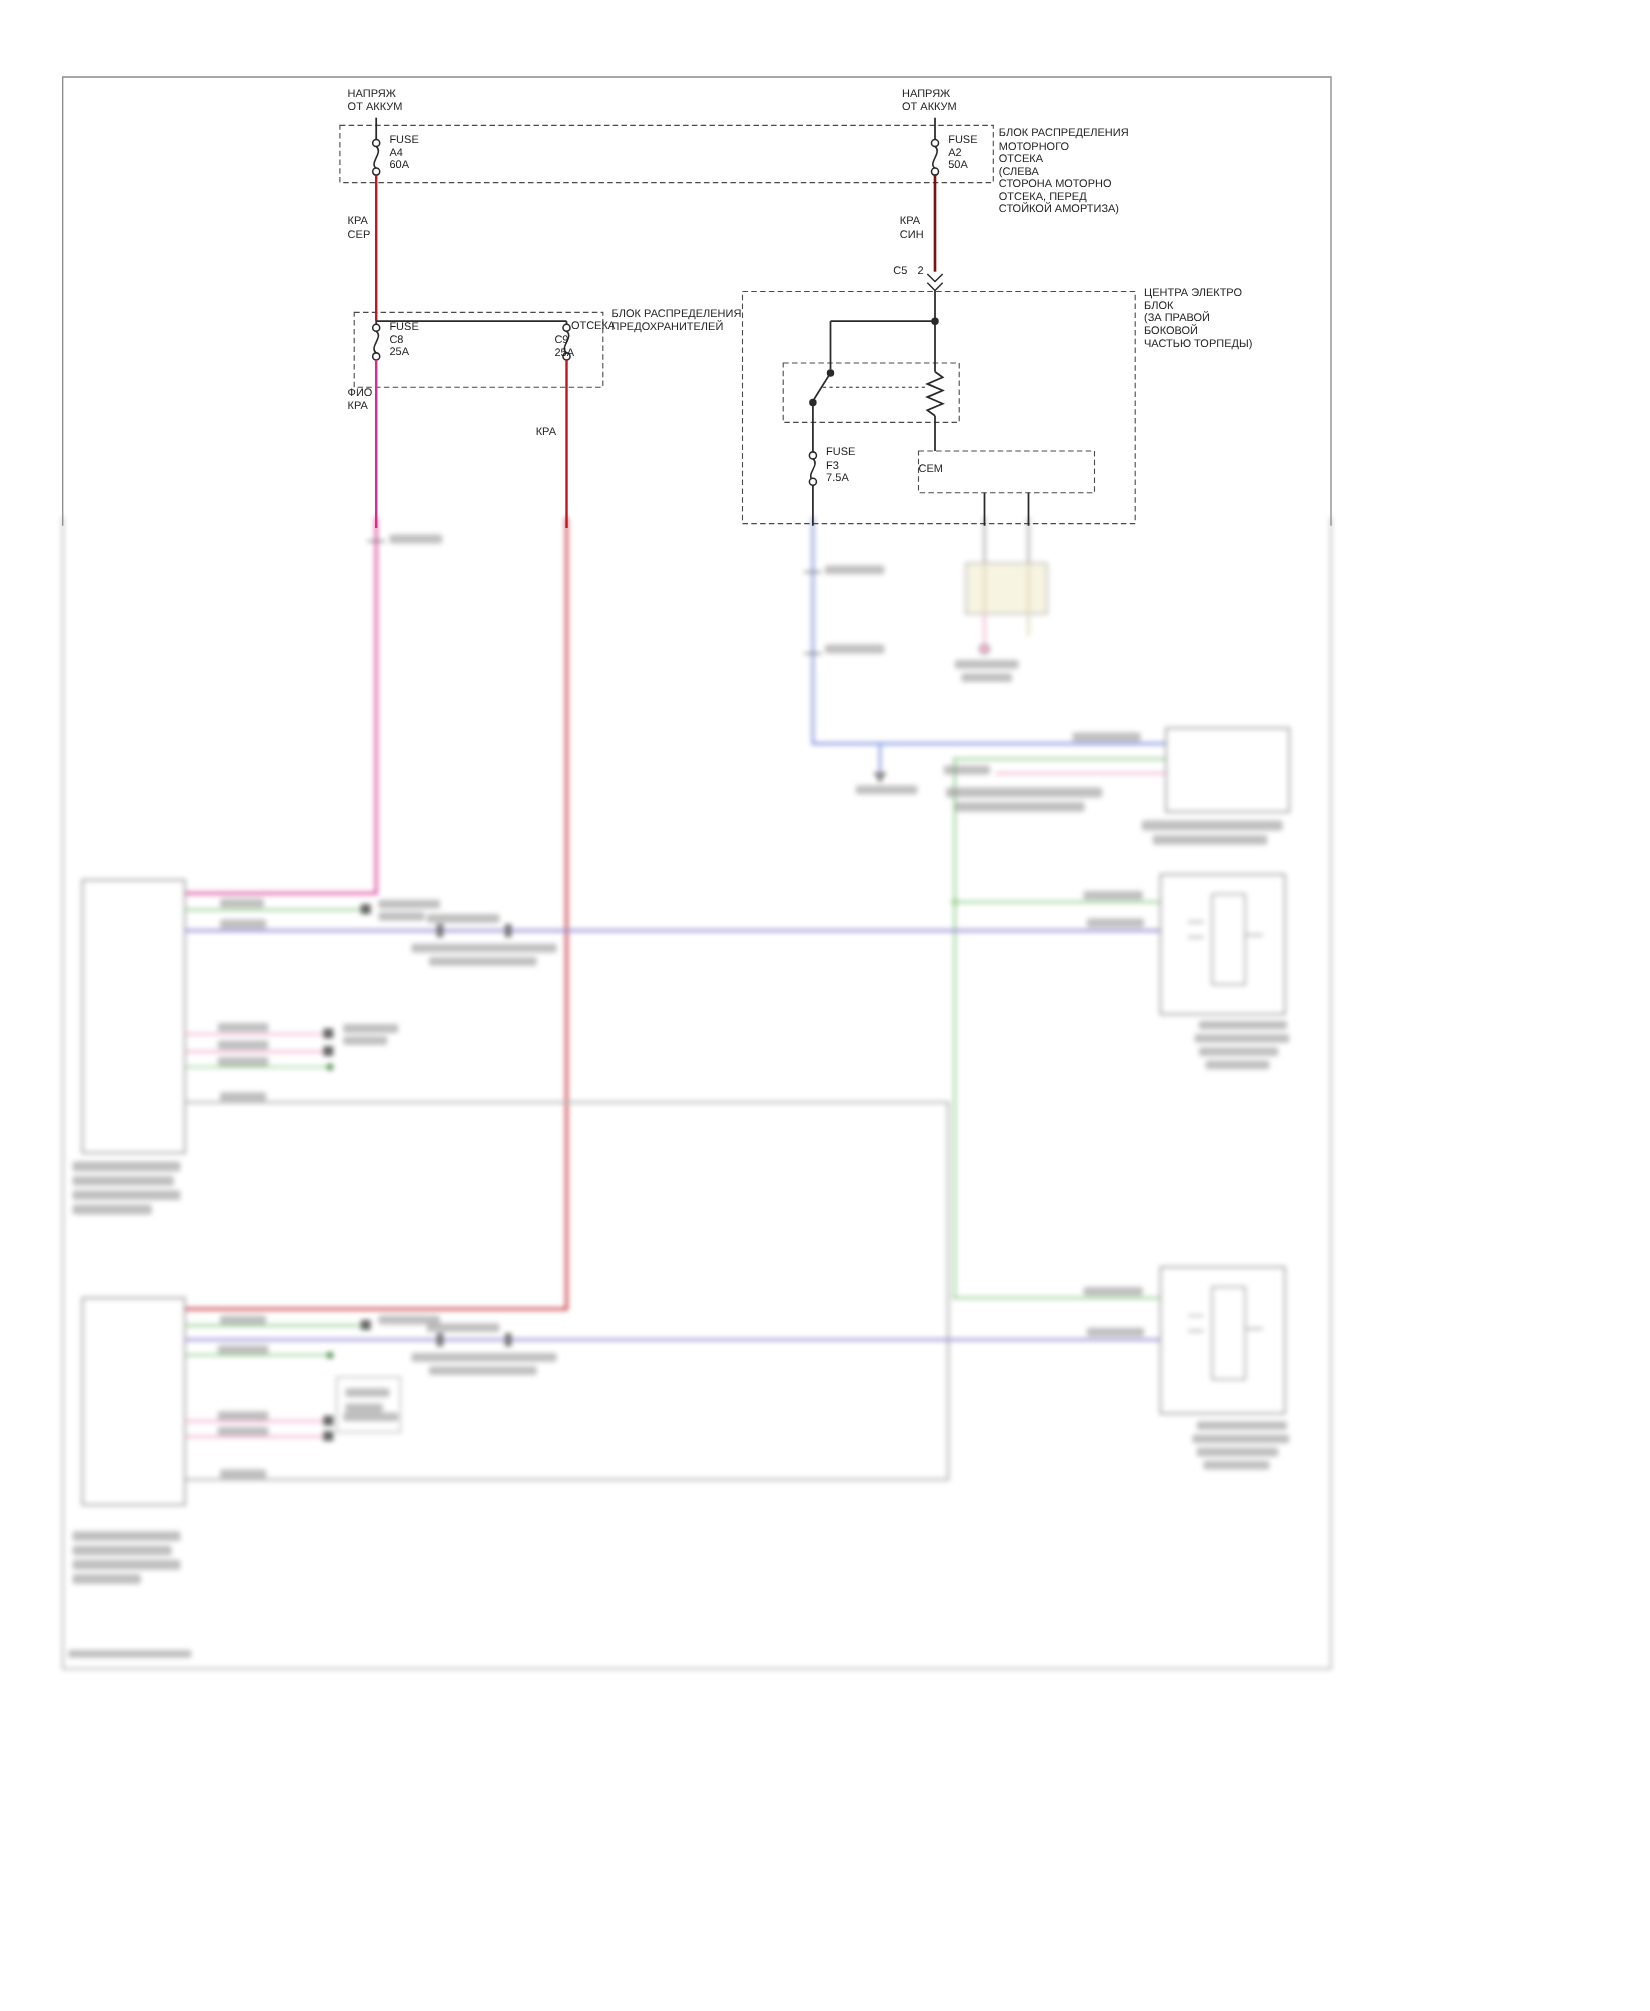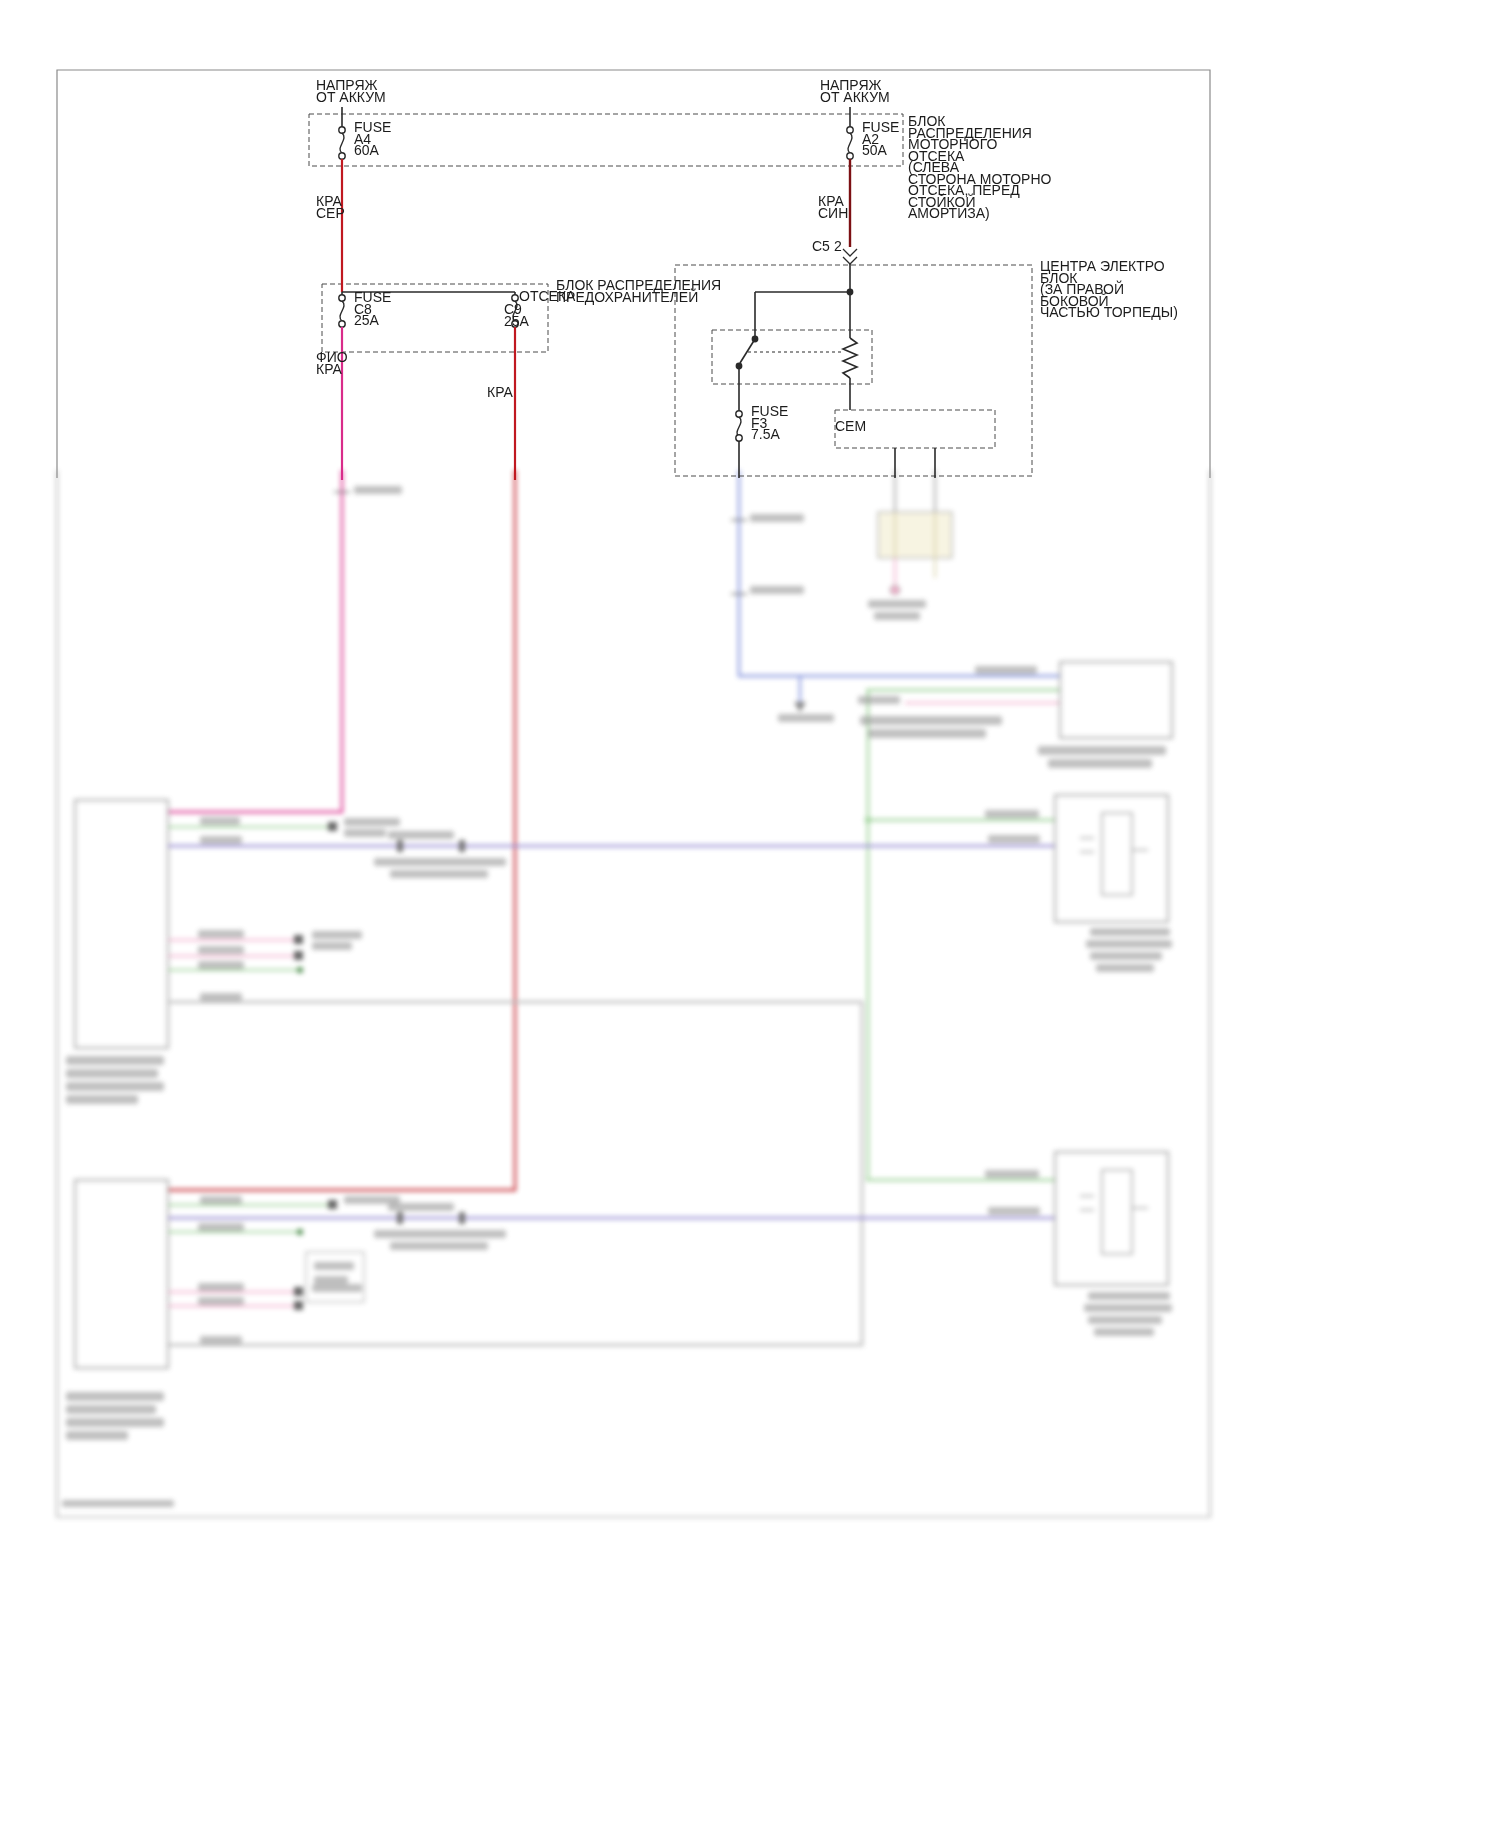--- a/index.html
+++ b/index.html
@@ -1,19 +1,19 @@
 <!DOCTYPE html>
 <html><head>
 <meta charset="utf-8">
 <style>
   html,body{margin:0;padding:0}
   body{width:1500px;height:1828px;background:#ffffff;font-family:"Liberation Sans",sans-serif}
   #canvas{position:relative;width:1500px;height:1828px;overflow:hidden;background:#fff}
   svg{position:absolute;left:0;top:0}
-  .lbl{position:absolute;font-size:14px;line-height:11.5px;color:#1c1c1c;white-space:pre-line}
+  .lbl{position:absolute;font-size:10px;line-height:11.5px;color:#1c1c1c;white-space:pre-line}
   .lbl.ctr{text-align:left}
   .blur-zone{position:absolute;left:0;top:0;width:1500px;height:1828px;filter:blur(2.6px);opacity:.9}
   .bt{fill:#7e7e7e;opacity:.55}
   .box{fill:#ffffff;stroke:#8f8f8f;stroke-width:1.6}
   .inner{fill:none;stroke:#8f8f8f;stroke-width:1.3}
   .dash{fill:none;stroke:#4a4a4a;stroke-width:1;stroke-dasharray:5,3}
   .blk{stroke:#2a2a2a;stroke-width:1.6;fill:none}
 </style>
 </head>
 <body>

